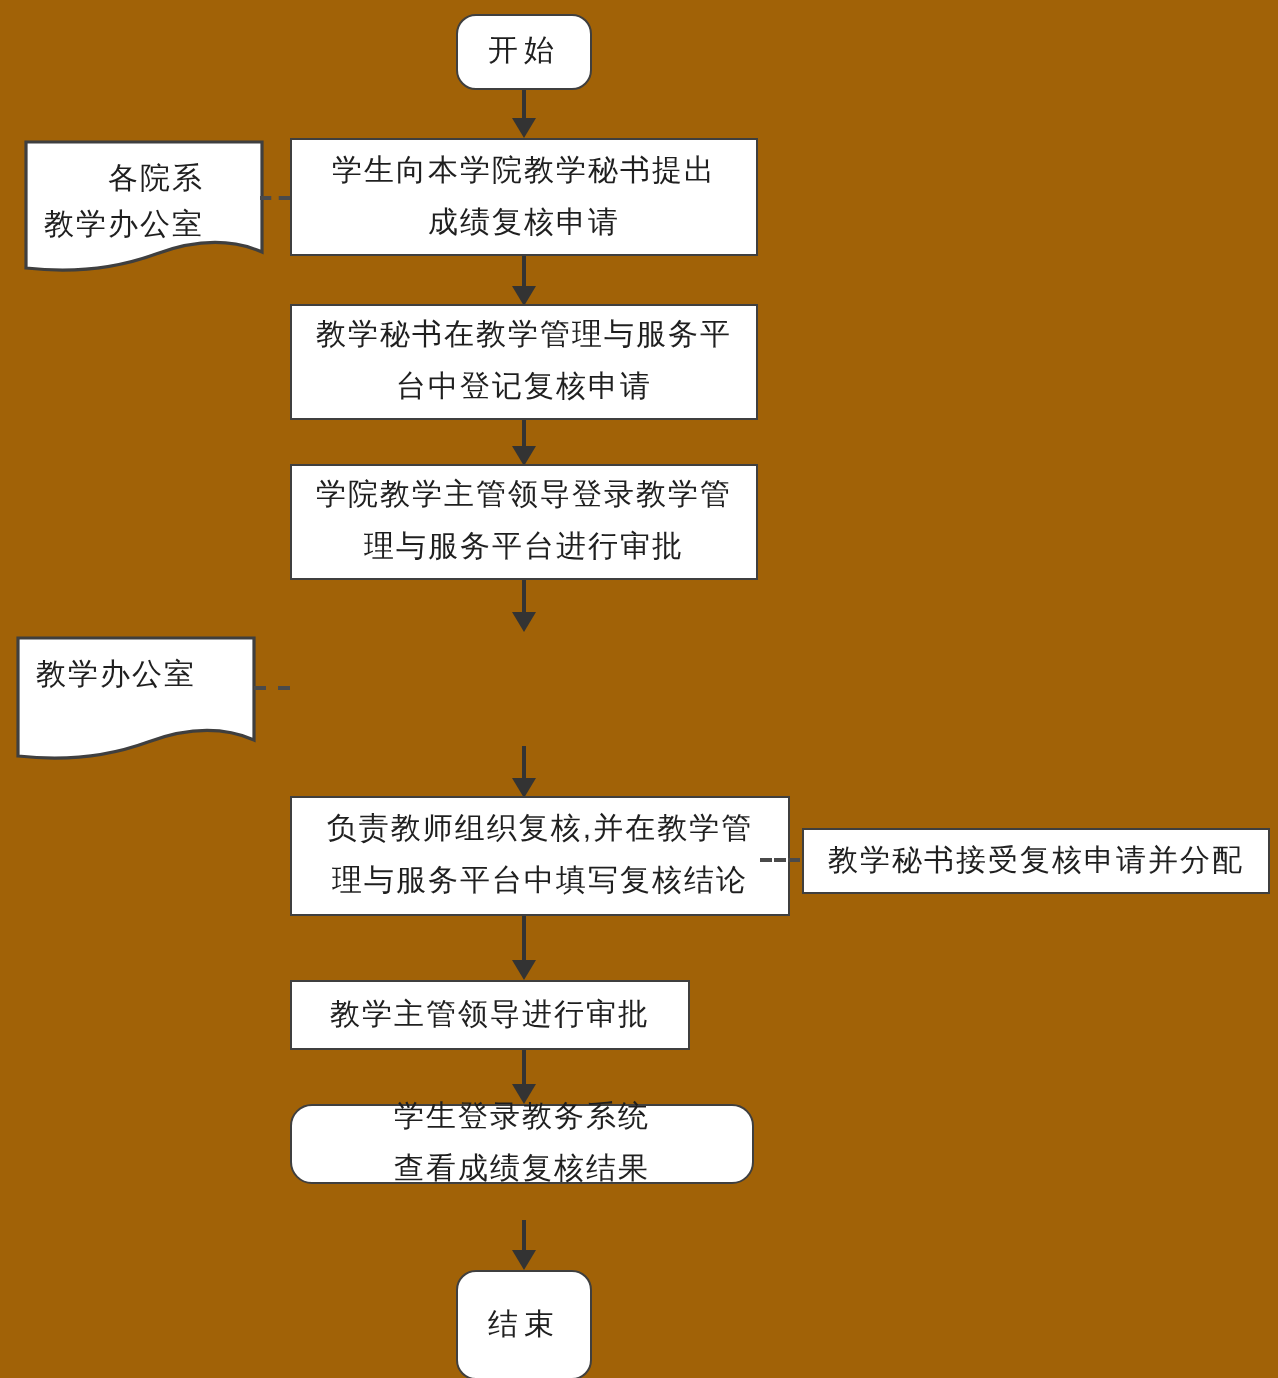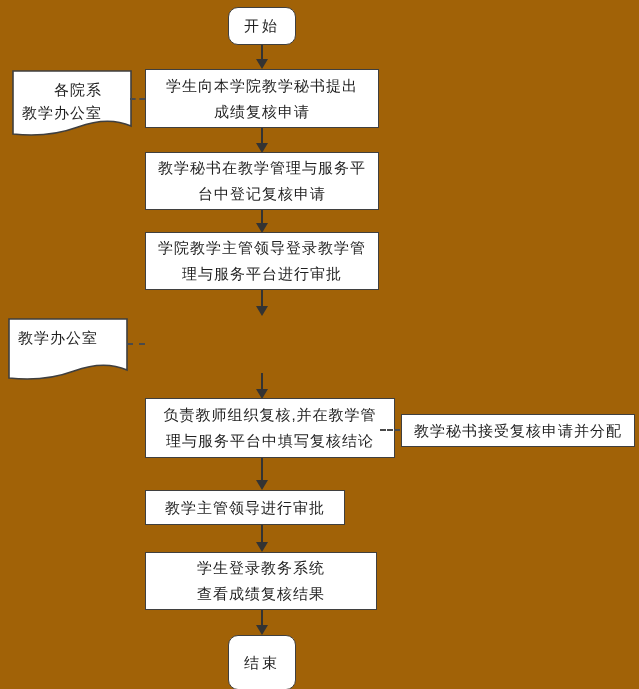--- a/index.html
+++ b/index.html
@@ -129,21 +129,21 @@
   <div class="node annotation" style="left:401px; top:414px; width:234px; height:33px;">教学秘书接受复核申请并分配</div>
 
   <div class="vline" style="left:261px; top:458px; height:23px;"></div>
   <div class="arrowhead" style="left:256px; top:480px;"></div>
 
   <div class="node" style="left:145px; top:490px; width:200px; height:35px;">教学主管领导进行审批</div>
 
   <div class="vline" style="left:261px; top:525px; height:18px;"></div>
   <div class="arrowhead" style="left:256px; top:542px;"></div>
 
-  <div class="node" style="left:145px; top:552px; width:232px; height:58px;">学生登录教务系统
+  <div class="node" style="left:145px; top:552px; width:232px; height:40px;border-radius:11px;">学生登录教务系统
 查看成绩复核结果</div>
 
   <div class="vline" style="left:261px; top:610px; height:16px;"></div>
   <div class="arrowhead" style="left:256px; top:625px;"></div>
 
   <div class="node terminator" style="left:228px; top:635px; width:68px; height:55px;">结束</div>
 
 </div>
 
 </body></html>

